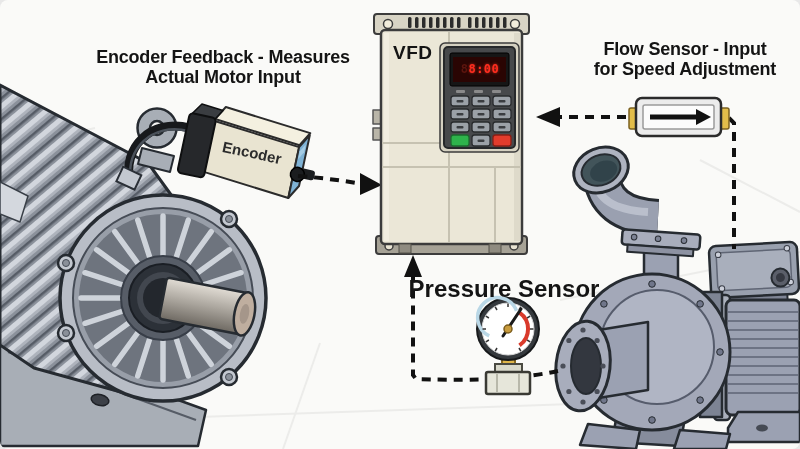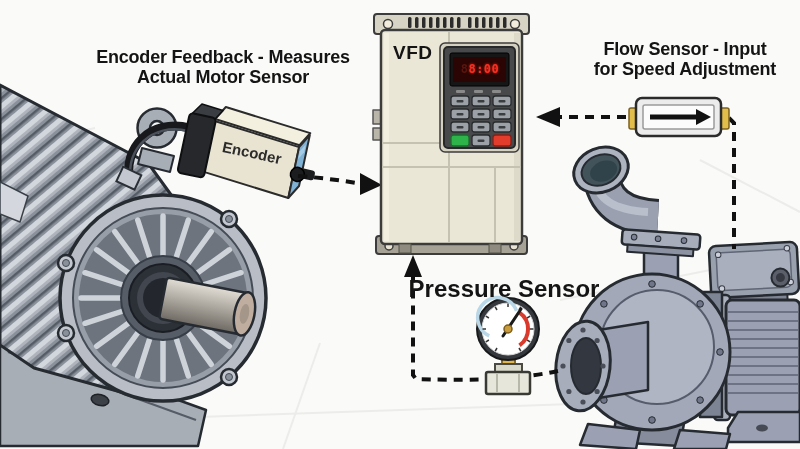--- a/index.html
+++ b/index.html
@@ -1,17 +1,17 @@
 <!DOCTYPE html>
 <html style="--canvas-bg: #fafaf8; --grid-line: #ececea; --ink: #141414; --vfd-body: #ebe7d7; --vfd-bracket: #d8d4c5; --keypad-panel: #47494b; --display-red: #ff2d1f; --display-ghost: #5c150e; --btn-green: #2eb34b; --btn-red: #e23c2c; --btn-gray: #9ba1a7; --encoder-body: #e9e4d1; --encoder-port-blue: #7fb2d4; --connector-yellow: #e2bd4a; --gauge-red-arc: #d93a2b; --gauge-blue-arc: #b9d7e6; --brass: #dfb64a; --metal-light: #c6cbd2; --metal-mid: #9ba1b2; --metal-dark: #565c66; --outline: #262b31;"><head>
 <meta charset="utf-8">
 <style>
   html,body{margin:0;padding:0;background:#e8e8e8;}
   .canvas{position:relative;width:800px;height:449px;overflow:hidden;
-    background:var(--canvas-bg,#fafaf8);font-family:"Liberation Sans",sans-serif;}
+    background:var(--canvas-bg,#fafaf8);font-family:"Liberation Sans",sans-serif;border-radius:8px;}
   .scene{position:absolute;left:0;top:0;}
   .lbl{position:absolute;color:var(--ink,#141414);font-weight:bold;text-align:center;}
   .lbl-encoder-feedback{left:78px;top:47px;width:290px;font-size:18px;line-height:20px;letter-spacing:-.2px;}
   .lbl-flow{left:552px;top:39px;width:266px;font-size:18px;line-height:20px;letter-spacing:-.2px;}
   .lbl-pressure{left:402px;top:275px;width:204px;font-size:24px;}
   .lbl-vfd{left:393px;top:42px;width:60px;font-size:19px;font-weight:800;letter-spacing:.5px;text-align:left;}
   .lbl-encoder-device{left:205px;top:144px;width:94px;font-size:15px;font-weight:600;color:#2c2c2c;
     transform:rotate(12deg);transform-origin:center;}
   .vfd-display-text{position:absolute;left:452px;top:57px;width:56px;height:37px;line-height:25px;
     text-align:center;font-family:"DejaVu Sans Mono",monospace;font-weight:bold;font-size:12px;
@@ -328,21 +328,21 @@
     <rect x="643" y="105" width="71" height="24" rx="2" fill="#fcfcfc" stroke="#9a9a9a" stroke-width="1.5"></rect>
     <g>
       <line x1="650" y1="117" x2="698" y2="117" stroke="#111" stroke-width="5"></line>
       <polygon points="696,109 711,117 696,125" fill="#111"></polygon>
     </g>
   </g>
 </svg>
 
 <div class="lbl lbl-encoder-feedback">
   <span style="display:block">Encoder Feedback - Measures</span>
-  <span style="display:block">Actual Motor Sensor</span>
+  <span style="display:block">Actual Motor Input</span>
 </div>
 <div class="lbl lbl-flow">
   <span style="display:block">Flow Sensor - Input</span>
   <span style="display:block">for Speed Adjustment</span>
 </div>
 <div class="lbl lbl-pressure">Pressure Sensor</div>
 <div class="lbl lbl-vfd">VFD</div>
 <div class="lbl lbl-encoder-device">Encoder</div>
 <div class="vfd-display-text"><span class="ghost">8</span><span>8:00</span></div>
 </div>

